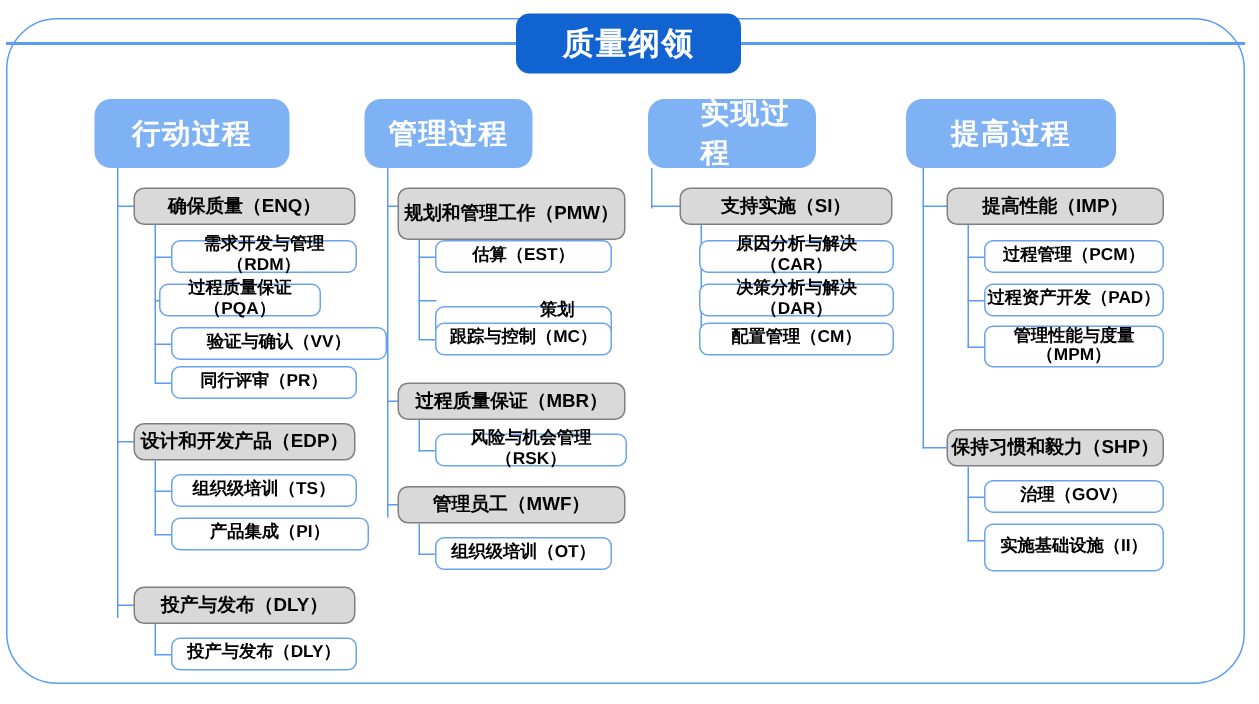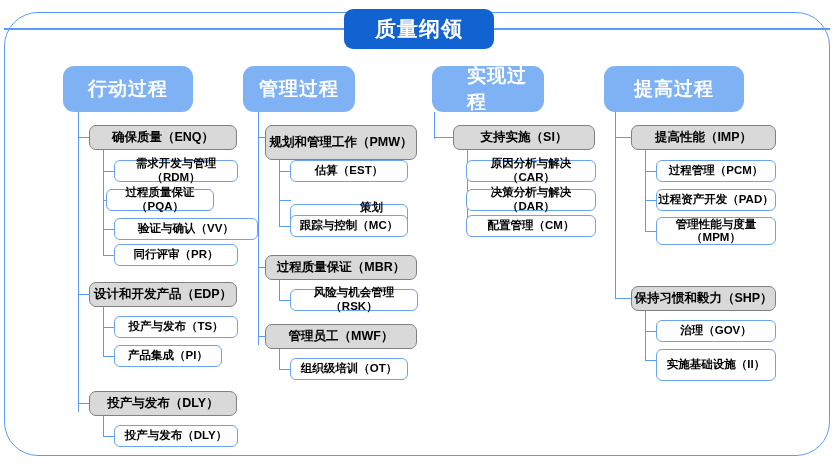--- a/index.html
+++ b/index.html
@@ -88,23 +88,23 @@
   <div class="leaf-box" style="left:106px;top:189px;width:108px;height:22px;">过程质量保证（PQA）</div>
   <div class="h-line" style="left:103px;top:229px;width:12px;"></div>
   <div class="leaf-box" style="left:114px;top:218px;width:144px;height:22px;">验证与确认（VV）</div>
   <div class="h-line" style="left:103px;top:255px;width:12px;"></div>
   <div class="leaf-box" style="left:114px;top:244px;width:124px;height:22px;">同行评审（PR）</div>
 
   <div class="h-line" style="left:78px;top:294px;width:12px;"></div>
   <div class="group-box" style="left:89px;top:282px;width:148px;height:25px;">设计和开发产品（EDP）</div>
   <div class="v-line" style="left:103px;top:307px;height:50px;"></div>
   <div class="h-line" style="left:103px;top:327px;width:12px;"></div>
-  <div class="leaf-box" style="left:114px;top:316px;width:124px;height:22px;">投产与发布（TS）</div>
+  <div class="leaf-box" style="left:114px;top:316px;width:124px;height:22px;">组织级培训（TS）</div>
   <div class="h-line" style="left:103px;top:356px;width:12px;"></div>
-  <div class="leaf-box" style="left:114px;top:345px;width:108px;height:22px;">产品集成（PI）</div>
+  <div class="leaf-box" style="left:114px;top:345px;width:132px;height:22px;">产品集成（PI）</div>
 
   <div class="h-line" style="left:78px;top:403px;width:12px;"></div>
   <div class="group-box" style="left:89px;top:391px;width:148px;height:25px;">投产与发布（DLY）</div>
   <div class="v-line" style="left:103px;top:416px;height:21px;"></div>
   <div class="h-line" style="left:103px;top:436px;width:12px;"></div>
   <div class="leaf-box" style="left:114px;top:425px;width:124px;height:22px;">投产与发布（DLY）</div>
 
   <div class="col-head" style="left:243px;top:66px;width:112px;">管理过程</div>
   <div class="v-line" style="left:258px;top:112px;height:233px;"></div>
 

